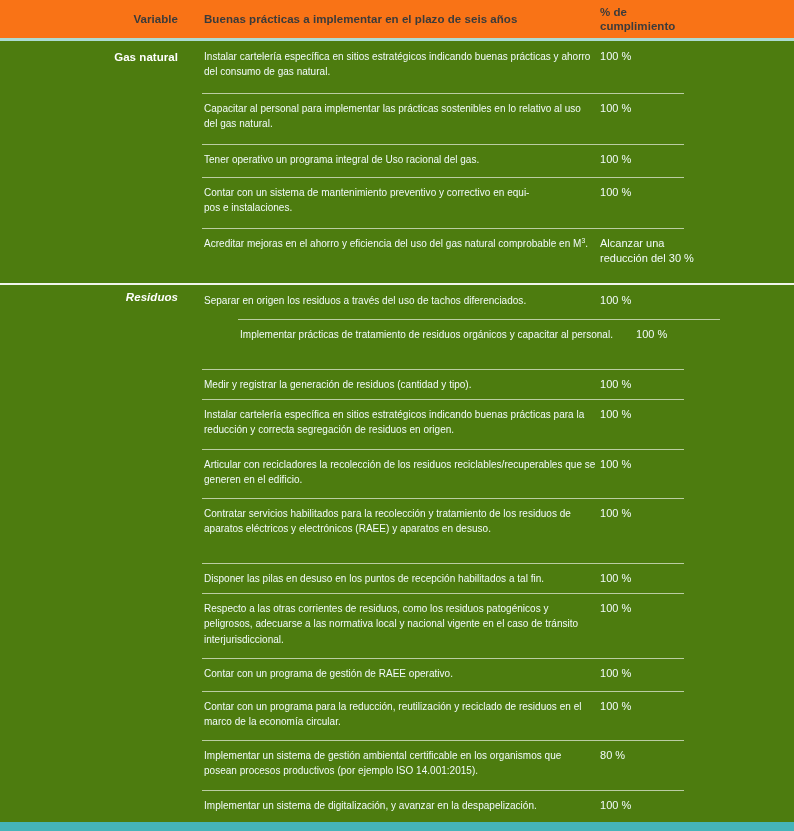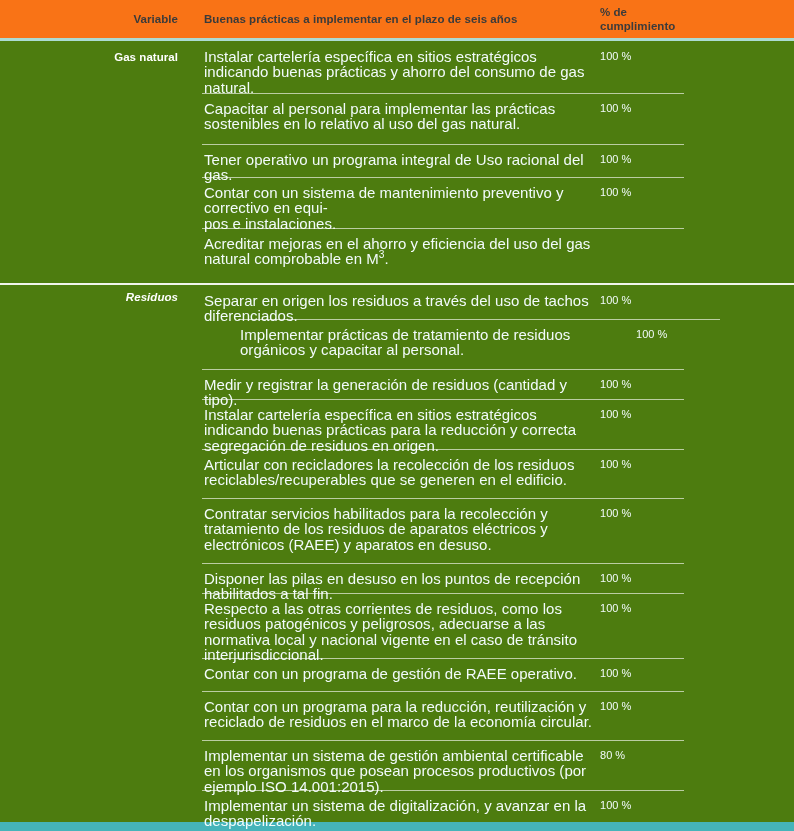--- a/index.html
+++ b/index.html
@@ -118,21 +118,21 @@
     height: 1px;
     background: #ffffff;
     opacity: 0.62;
   }
 
   .cell-practice {
     position: absolute;
     left: 204px;
     width: 392px;
     color: #f2fbfb;
-    font-size: 15px;
+    font-size: 10px;
     line-height: 15.4px;
     letter-spacing: 0.02px;
   }
   .cell-pct {
     position: absolute;
     left: 600px;
     width: 110px;
     color: #f2fbfb;
     font-size: 11px;
     line-height: 15.4px;
@@ -183,20 +183,21 @@
               <div class="cell-pct">100 %</div>
             </div>
             <div class="row" style="height: 51px;">
               <div class="divider"></div>
               <div class="cell-practice">Contar con un sistema de mantenimiento preventivo y correctivo en equi-<br>pos e instalaciones.</div>
               <div class="cell-pct">100 %</div>
             </div>
             <div class="row" style="height: 55px;">
               <div class="divider"></div>
               <div class="cell-practice">Acreditar mejoras en el ahorro y eficiencia del uso del gas natural comprobable en M<sup>3</sup>.</div>
+              <div class="cell-pct">Alcanzar una reducción del 30 %</div>
             </div>
           </div>
         </div>
       </div>
       <div class="section">
         <div class="section-rule" style="display: block;"></div>
         <div class="section-body">
           <div class="var-label" style="top: 5px; font-style: italic;">Residuos</div>
           <div class="rows">
             <div class="row first" style="height: 34px;">

